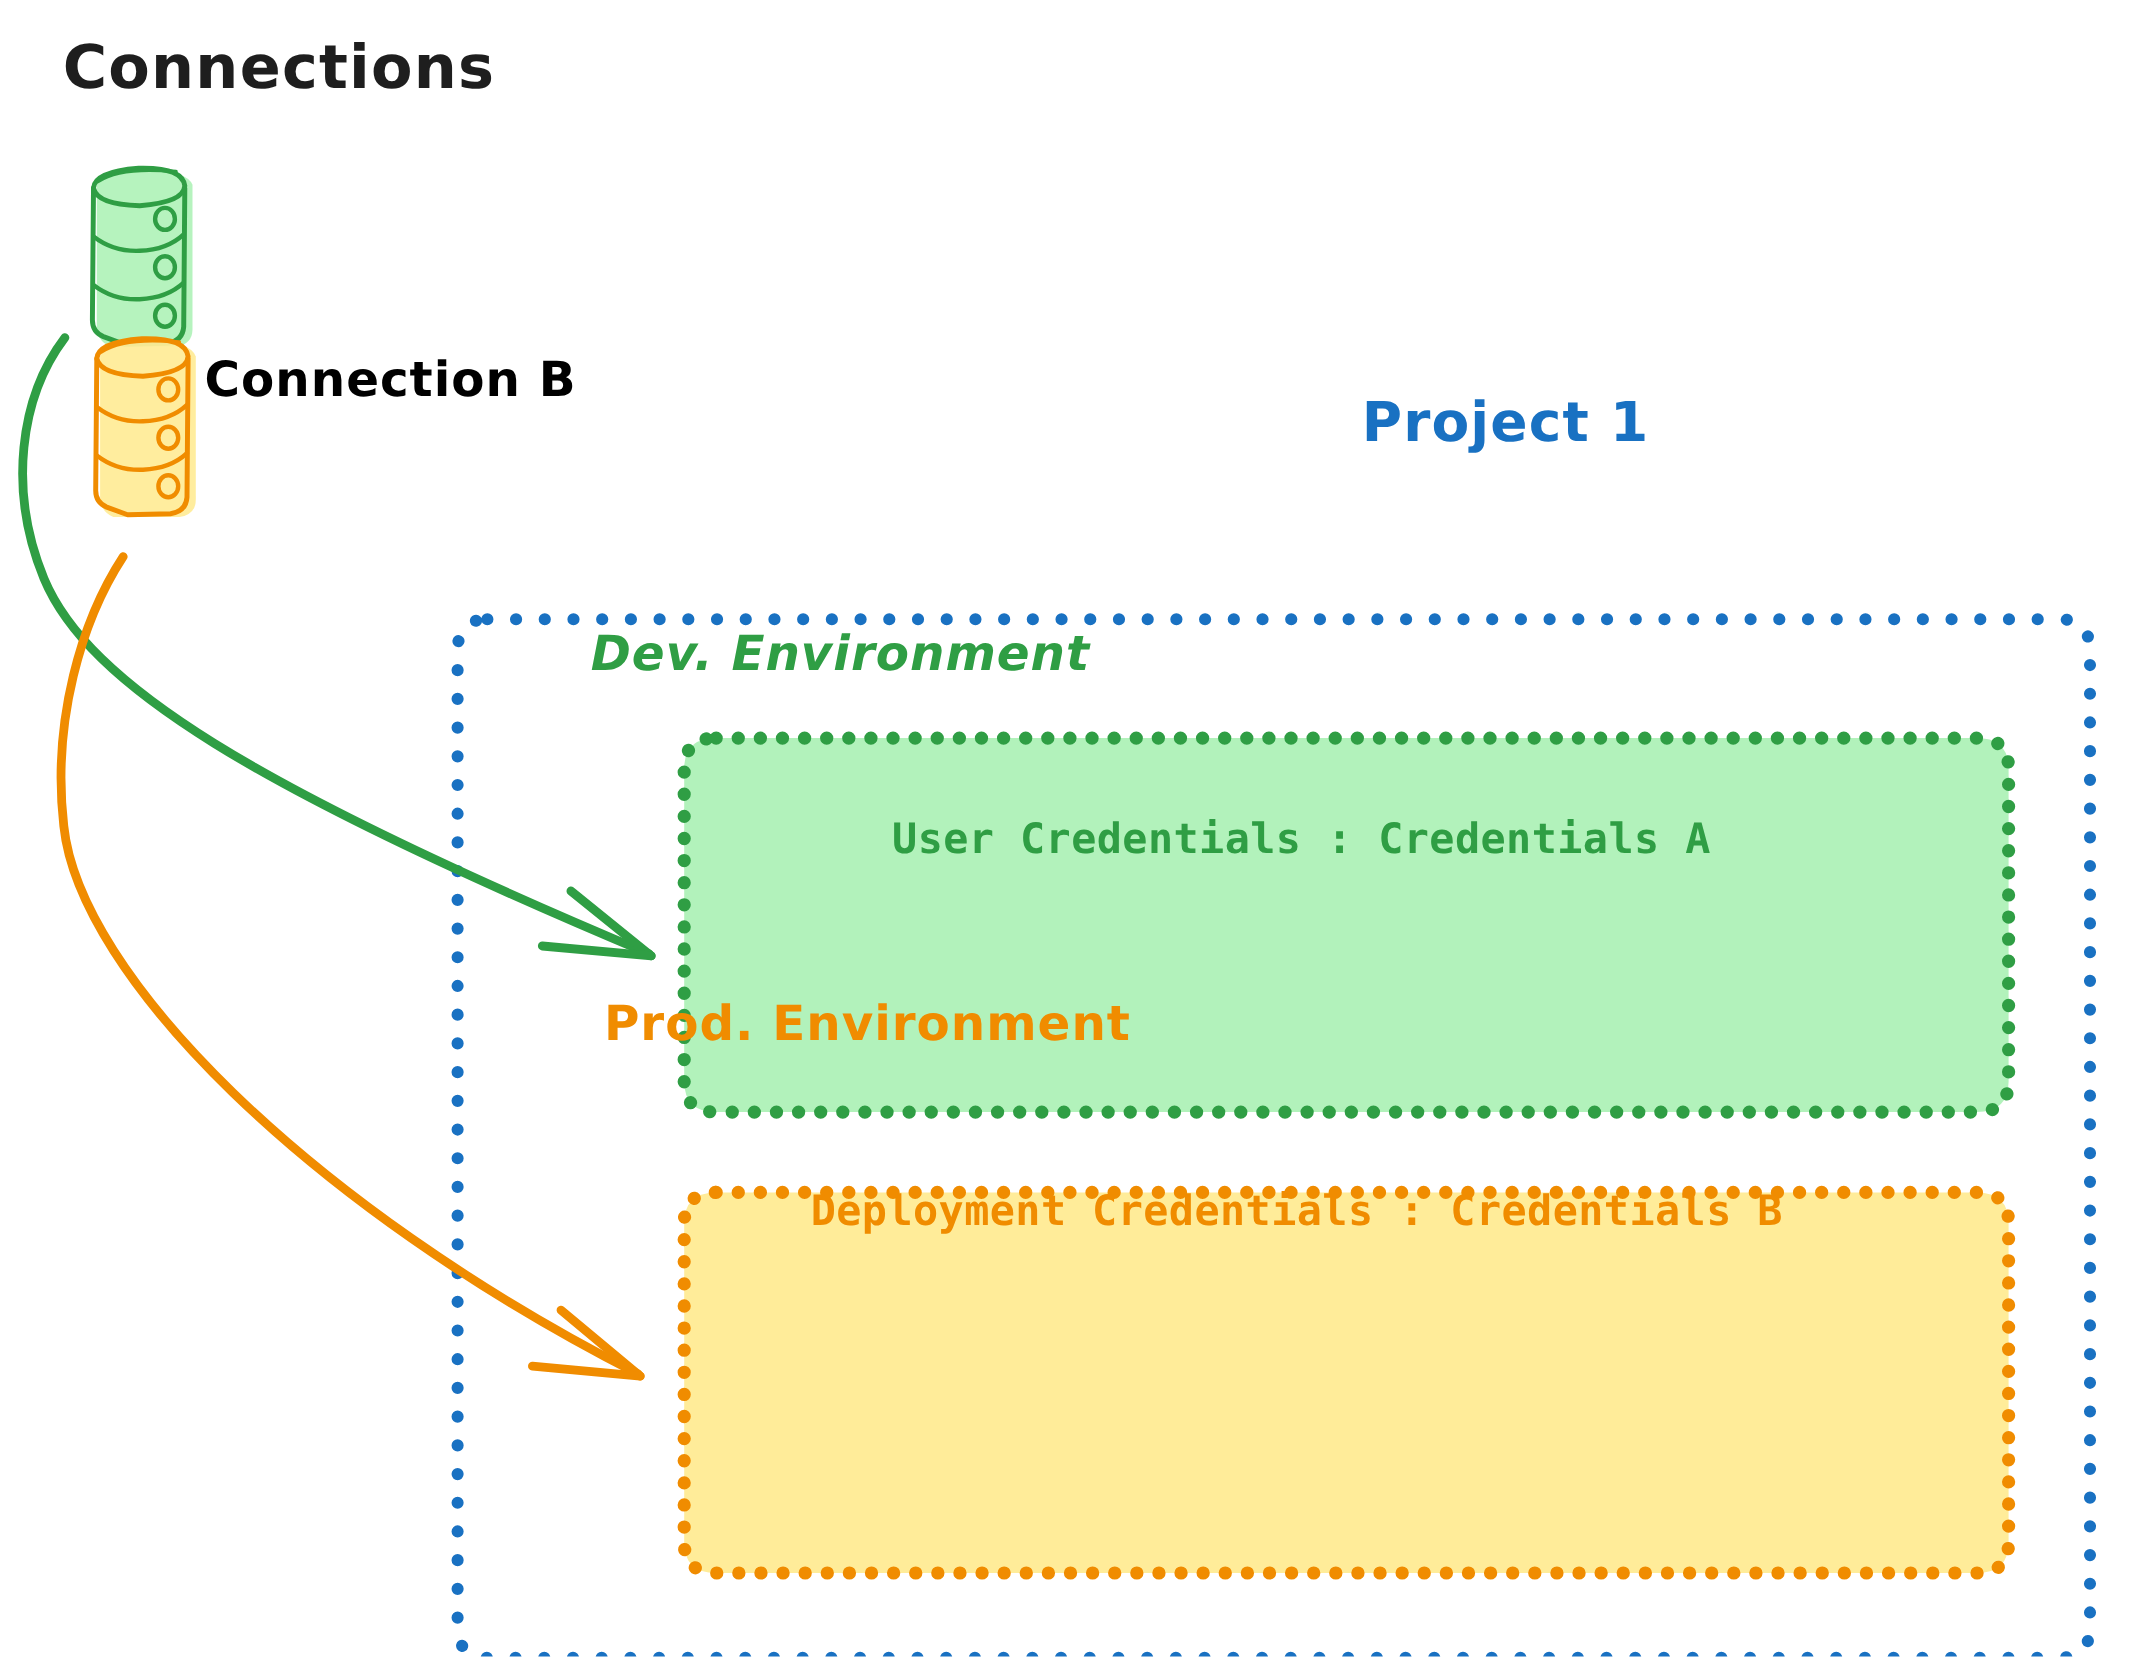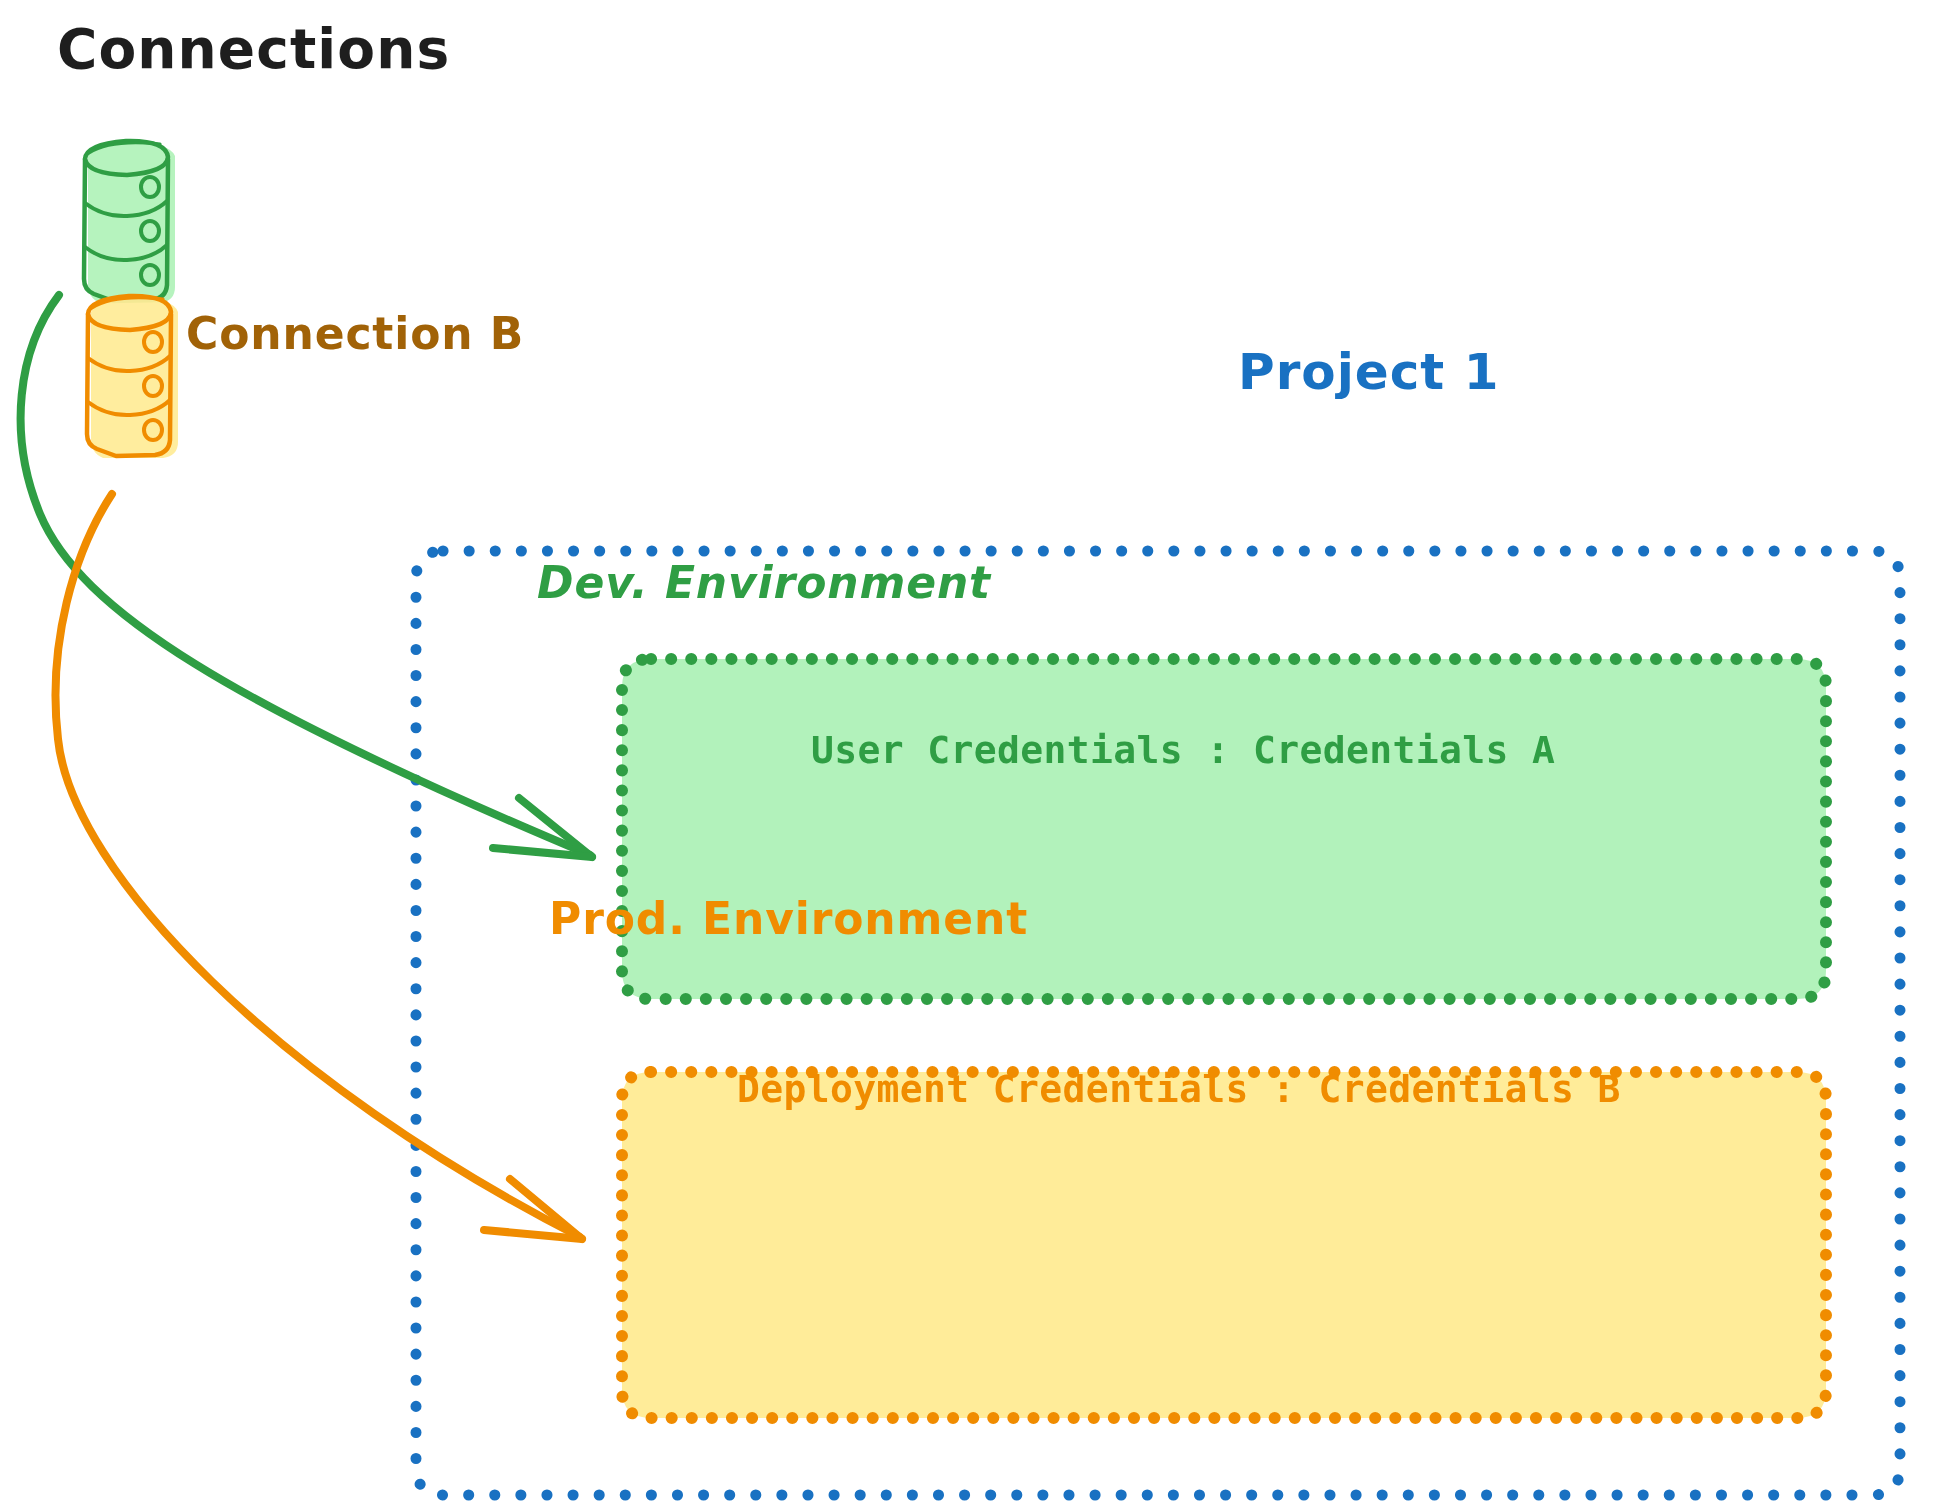--- a/index.html
+++ b/index.html
@@ -11,21 +11,21 @@
   body {
     width: 1948px;
     height: 1506px;
     position: relative;
     overflow: hidden;
     font-family: "DejaVu Sans", sans-serif;
   }
 
   #stage {
     position: absolute;
-    left: 0; top: 4px;
+    left: 0; top: 16px;
     width: 1948px;
     height: 1342px;
   }
 
   .svg-layer {
     position: absolute;
     left: 0; top: 0;
     width: 1948px;
     height: 1506px;
     pointer-events: none;
@@ -62,21 +62,21 @@
     left: 186px;
     top: 146px;
     font-size: 44px;
     color: #2f9e44;
   }
 
   #label-connection-b {
     left: 186px;
     top: 308px;
     font-size: 44px;
-    color: #a16207;
+    color: #000000;
   }
 
   #label-project-1 {
     left: 1238px;
     top: 343px;
     font-size: 50px;
     color: #1971c2;
   }
 
   #label-dev-env {

